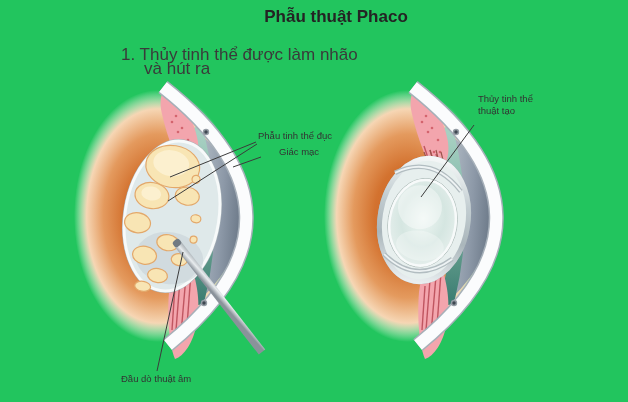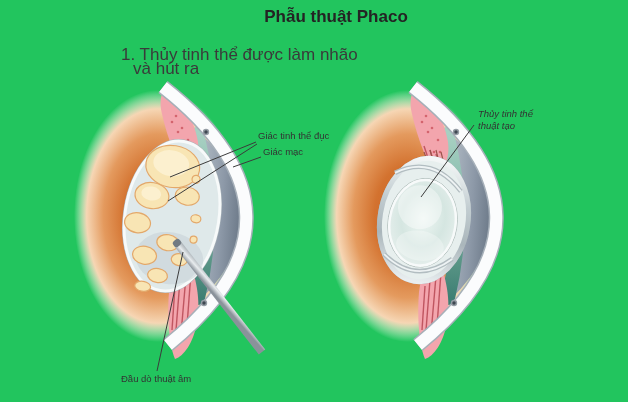--- a/index.html
+++ b/index.html
@@ -4,26 +4,26 @@
 <style>
   html,body{margin:0;padding:0;background:#fff;}
   .canvas{position:relative;width:628px;height:402px;background:#22c55e;overflow:hidden;
           font-family:"Liberation Sans","DejaVu Sans",sans-serif;padding-left:44px;}
   svg.art{position:absolute;left:0;top:0;z-index:1;}
   .txt{position:absolute;z-index:2;color:#333;}
   .title{position:absolute;top:7px;left:0;width:100%;text-align:center;
          font-size:17px;font-weight:700;color:#242424;z-index:2;}
   .step{font-size:17px;line-height:14px;color:#3a3a3a;}
   #step1{left:121px;top:48px;}
-  #step1 .l2{display:block;margin-left:12px;}
+  #step1 .l2{display:block;margin-left:23px;}
   #step2{left:341px;top:48px;}
   .callout{font-size:9.5px;line-height:12px;color:#333;}
   #c-duc{left:258px;top:130px;}
-  #c-cornea{left:263px;top:146px;}
-  #c-iol{left:478px;top:108px;font-style:italic;}
+  #c-cornea{left:279px;top:146px;}
+  #c-iol{left:478px;top:93px;}
   #c-probe{left:121px;top:373px;}
 </style>
 </head>
 <body>
 
 <div class="canvas">
 
   <div class="title">Phẫu thuật Phaco</div>
 
   <div class="txt step" id="step1">
@@ -178,21 +178,21 @@
 
     <g stroke="#3b3b3b" stroke-width="1">
       <line x1="256" y1="142" x2="170" y2="177"></line>
       <line x1="257" y1="144" x2="168" y2="201"></line>
       <line x1="261" y1="157" x2="233" y2="167"></line>
       <line x1="157" y1="371" x2="183" y2="252"></line>
       <line x1="474" y1="125" x2="421" y2="197"></line>
     </g>
   </svg>
 
-  <div class="txt callout" id="c-duc">Giác tinh thể đục</div>
+  <div class="txt callout" id="c-duc">Phẫu tinh thể đục</div>
   <div class="txt callout" id="c-cornea">Giác mạc</div>
   <div class="txt callout" id="c-iol">
     <span style="display:block">Thủy tinh thể</span>
     <span style="display:block">thuật tạo</span>
   </div>
   <div class="txt callout" id="c-probe">Đầu dò thuật âm</div>
 
 </div>
 
 </body></html>

